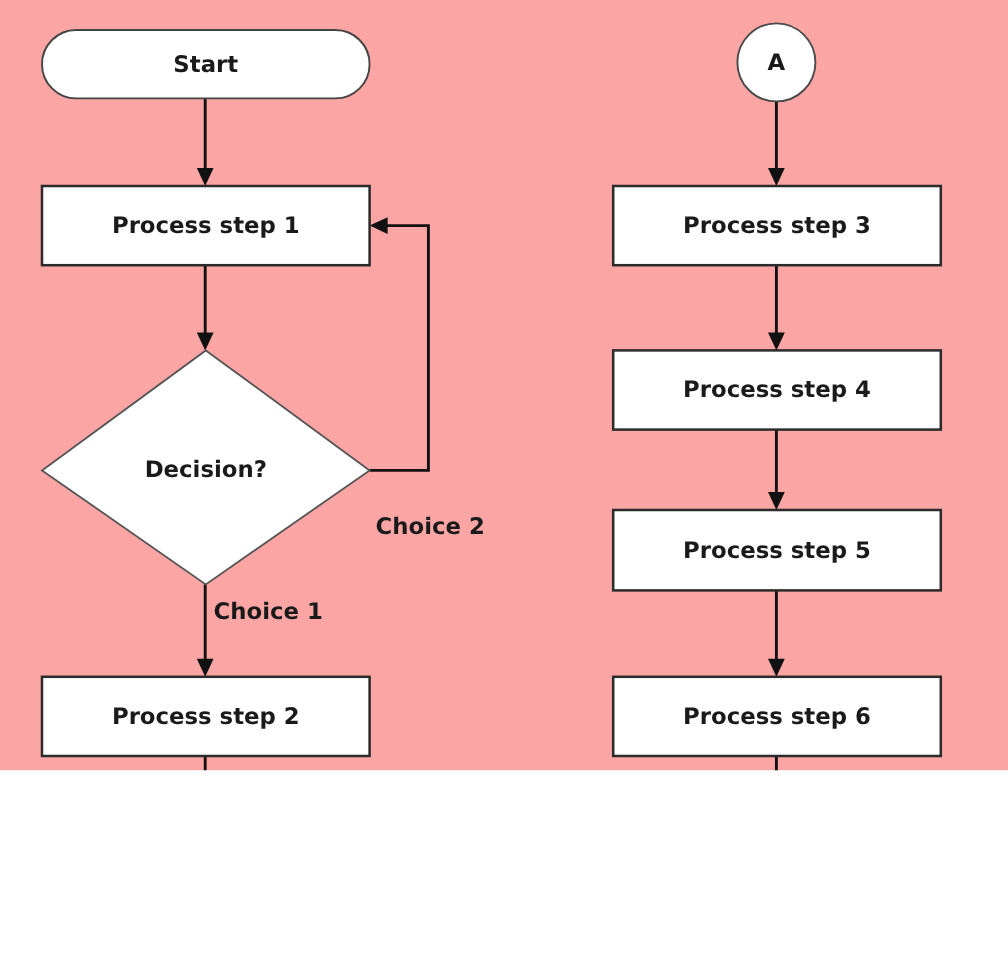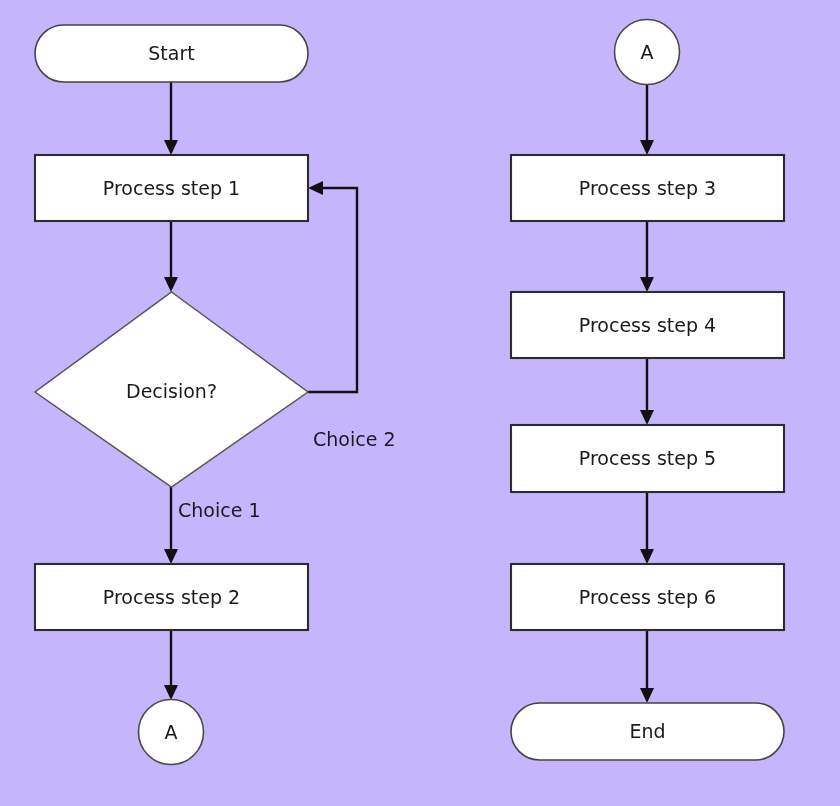--- a/index.html
+++ b/index.html
@@ -7,23 +7,24 @@
     margin: 0;
     padding: 0;
     background: #ffffff;
   }
   body {
     font-family: "DejaVu Sans", "Liberation Sans", sans-serif;
   }
   #flow-canvas {
     position: relative;
     width: 840px;
-    height: 806px;
-    background: #c4b5fd;
+    height: 642px;
+    background: #fca5a5;
     overflow: hidden;
+    font-weight: bold;
   }
   #flow-svg {
     position: absolute;
     top: 0;
     left: 0;
     width: 840px;
     height: 806px;
     display: block;
   }
   .node-label {

